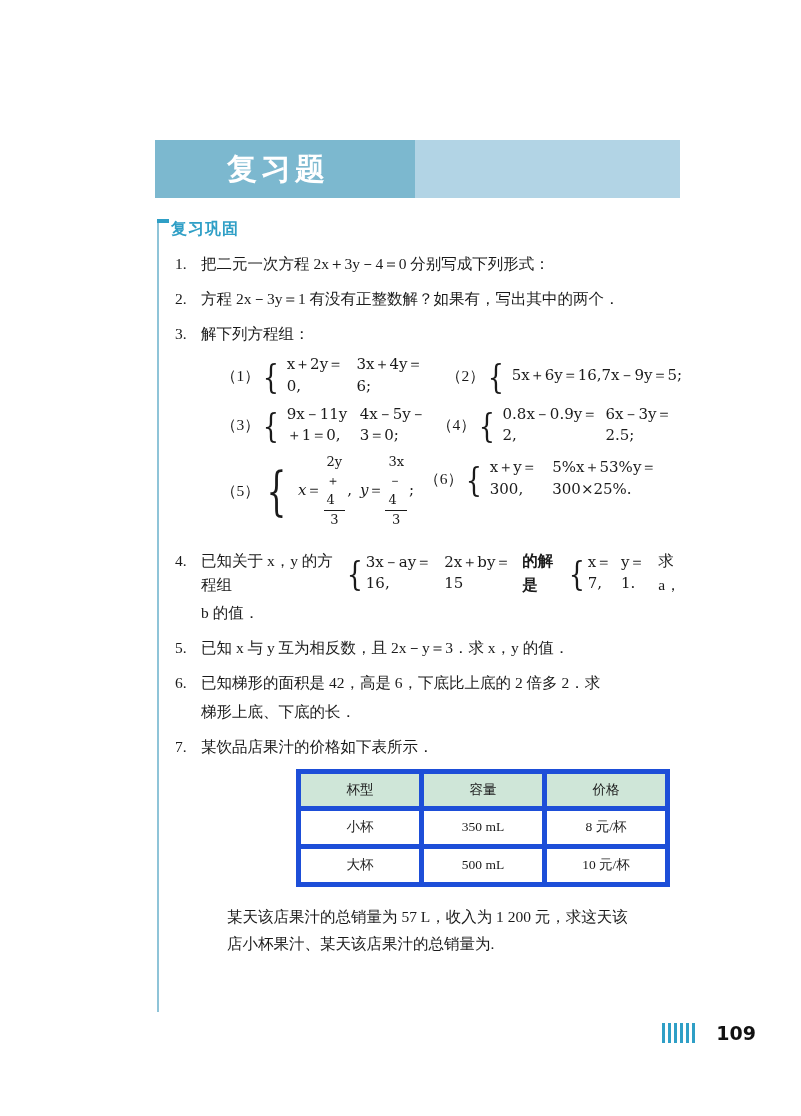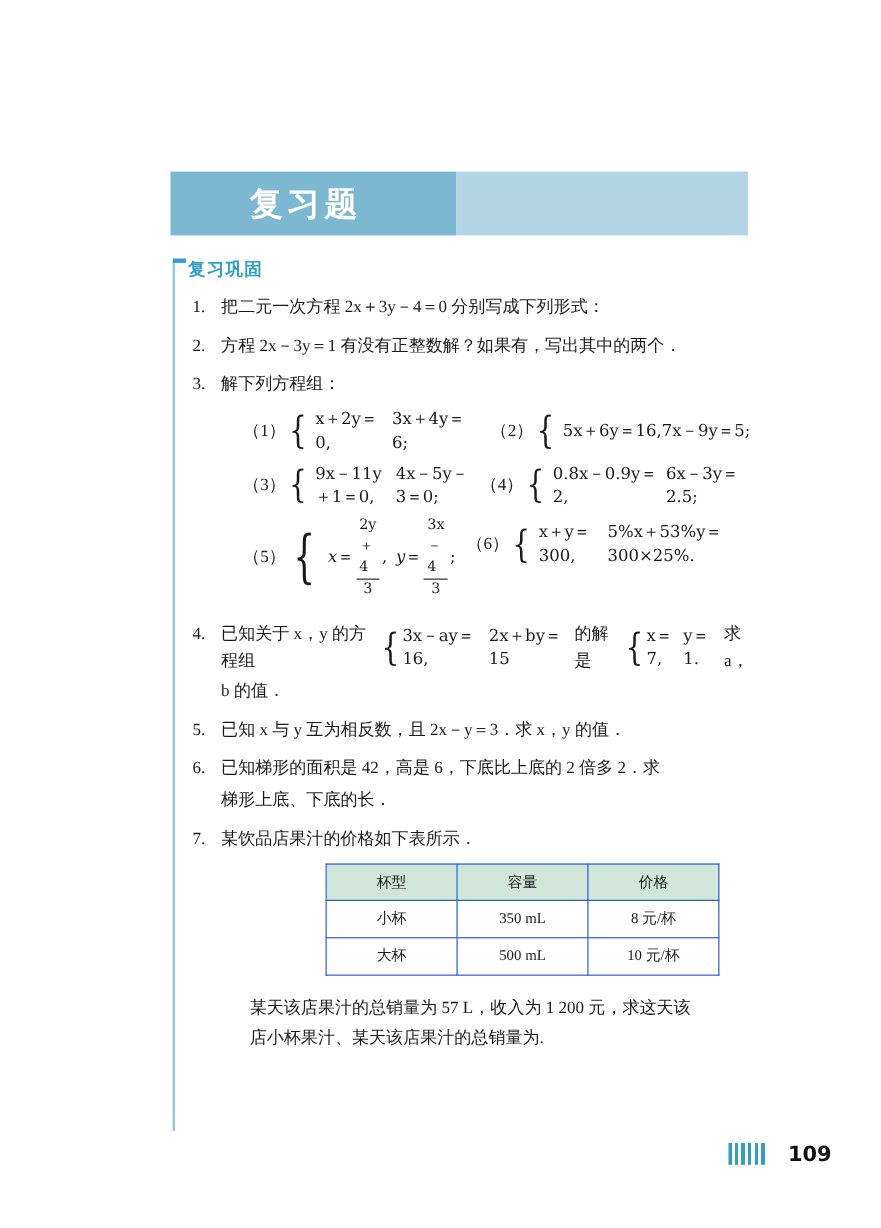--- a/index.html
+++ b/index.html
@@ -5,21 +5,21 @@
   html,body{margin:0;padding:0;}
   body{
     width:801px;height:1116px;
     background:#ffffff;
     font-family:"Liberation Serif", serif;
     position:relative;
     overflow:hidden;
   }
   .page{
     position:absolute;
-    left:0;top:16px;width:801px;height:1092px;
+    left:0;top:0;width:801px;height:1092px;
     background:#fff;
   }
   
   .banner{
     position:absolute;
     left:155px;top:140px;
     width:525px;height:58px;
     display:flex;
   }
   .banner-left{
@@ -121,21 +121,21 @@
     transform:scaleX(0.6);
     display:inline-block;
   }
   
   table.price{
     border-collapse:collapse;
     margin:10px 0 0 95px;
     font-size:13.5px;
   }
   table.price th, table.price td{
-    border:1px solid #1d4ed8;
+    border:5px solid #1d4ed8;
     text-align:center;
     padding:6px 0;
   }
   table.price th{
     background:#cfe6d8;
     font-weight:normal;
     width:118px;
   }
   table.price td{ width:118px; }
   .after-table{
@@ -279,21 +279,21 @@
     <div class="q" style="margin-top:14px;">
       <div class="qnum">4.</div>
       <div class="qbody">
         <div style="display:flex;align-items:center;flex-wrap:nowrap;">
           <span>已知关于 x，y 的方程组</span>
           <span class="brace">{</span>
           <span class="eqs">
             <span>3x－ay＝16,</span>
             <span>2x＋by＝15</span>
           </span>
-          <span style="margin:0 3px;">的解是</span>
+          <span style="margin:0 3px;font-weight:bold;">的解是</span>
           <span class="brace">{</span>
           <span class="eqs">
             <span>x＝7,</span>
             <span>y＝1.</span>
           </span>
           <span style="margin-left:4px;">求 a，</span>
         </div>
         <div style="margin-top:4px;">b 的值．</div>
       </div>
     </div>

